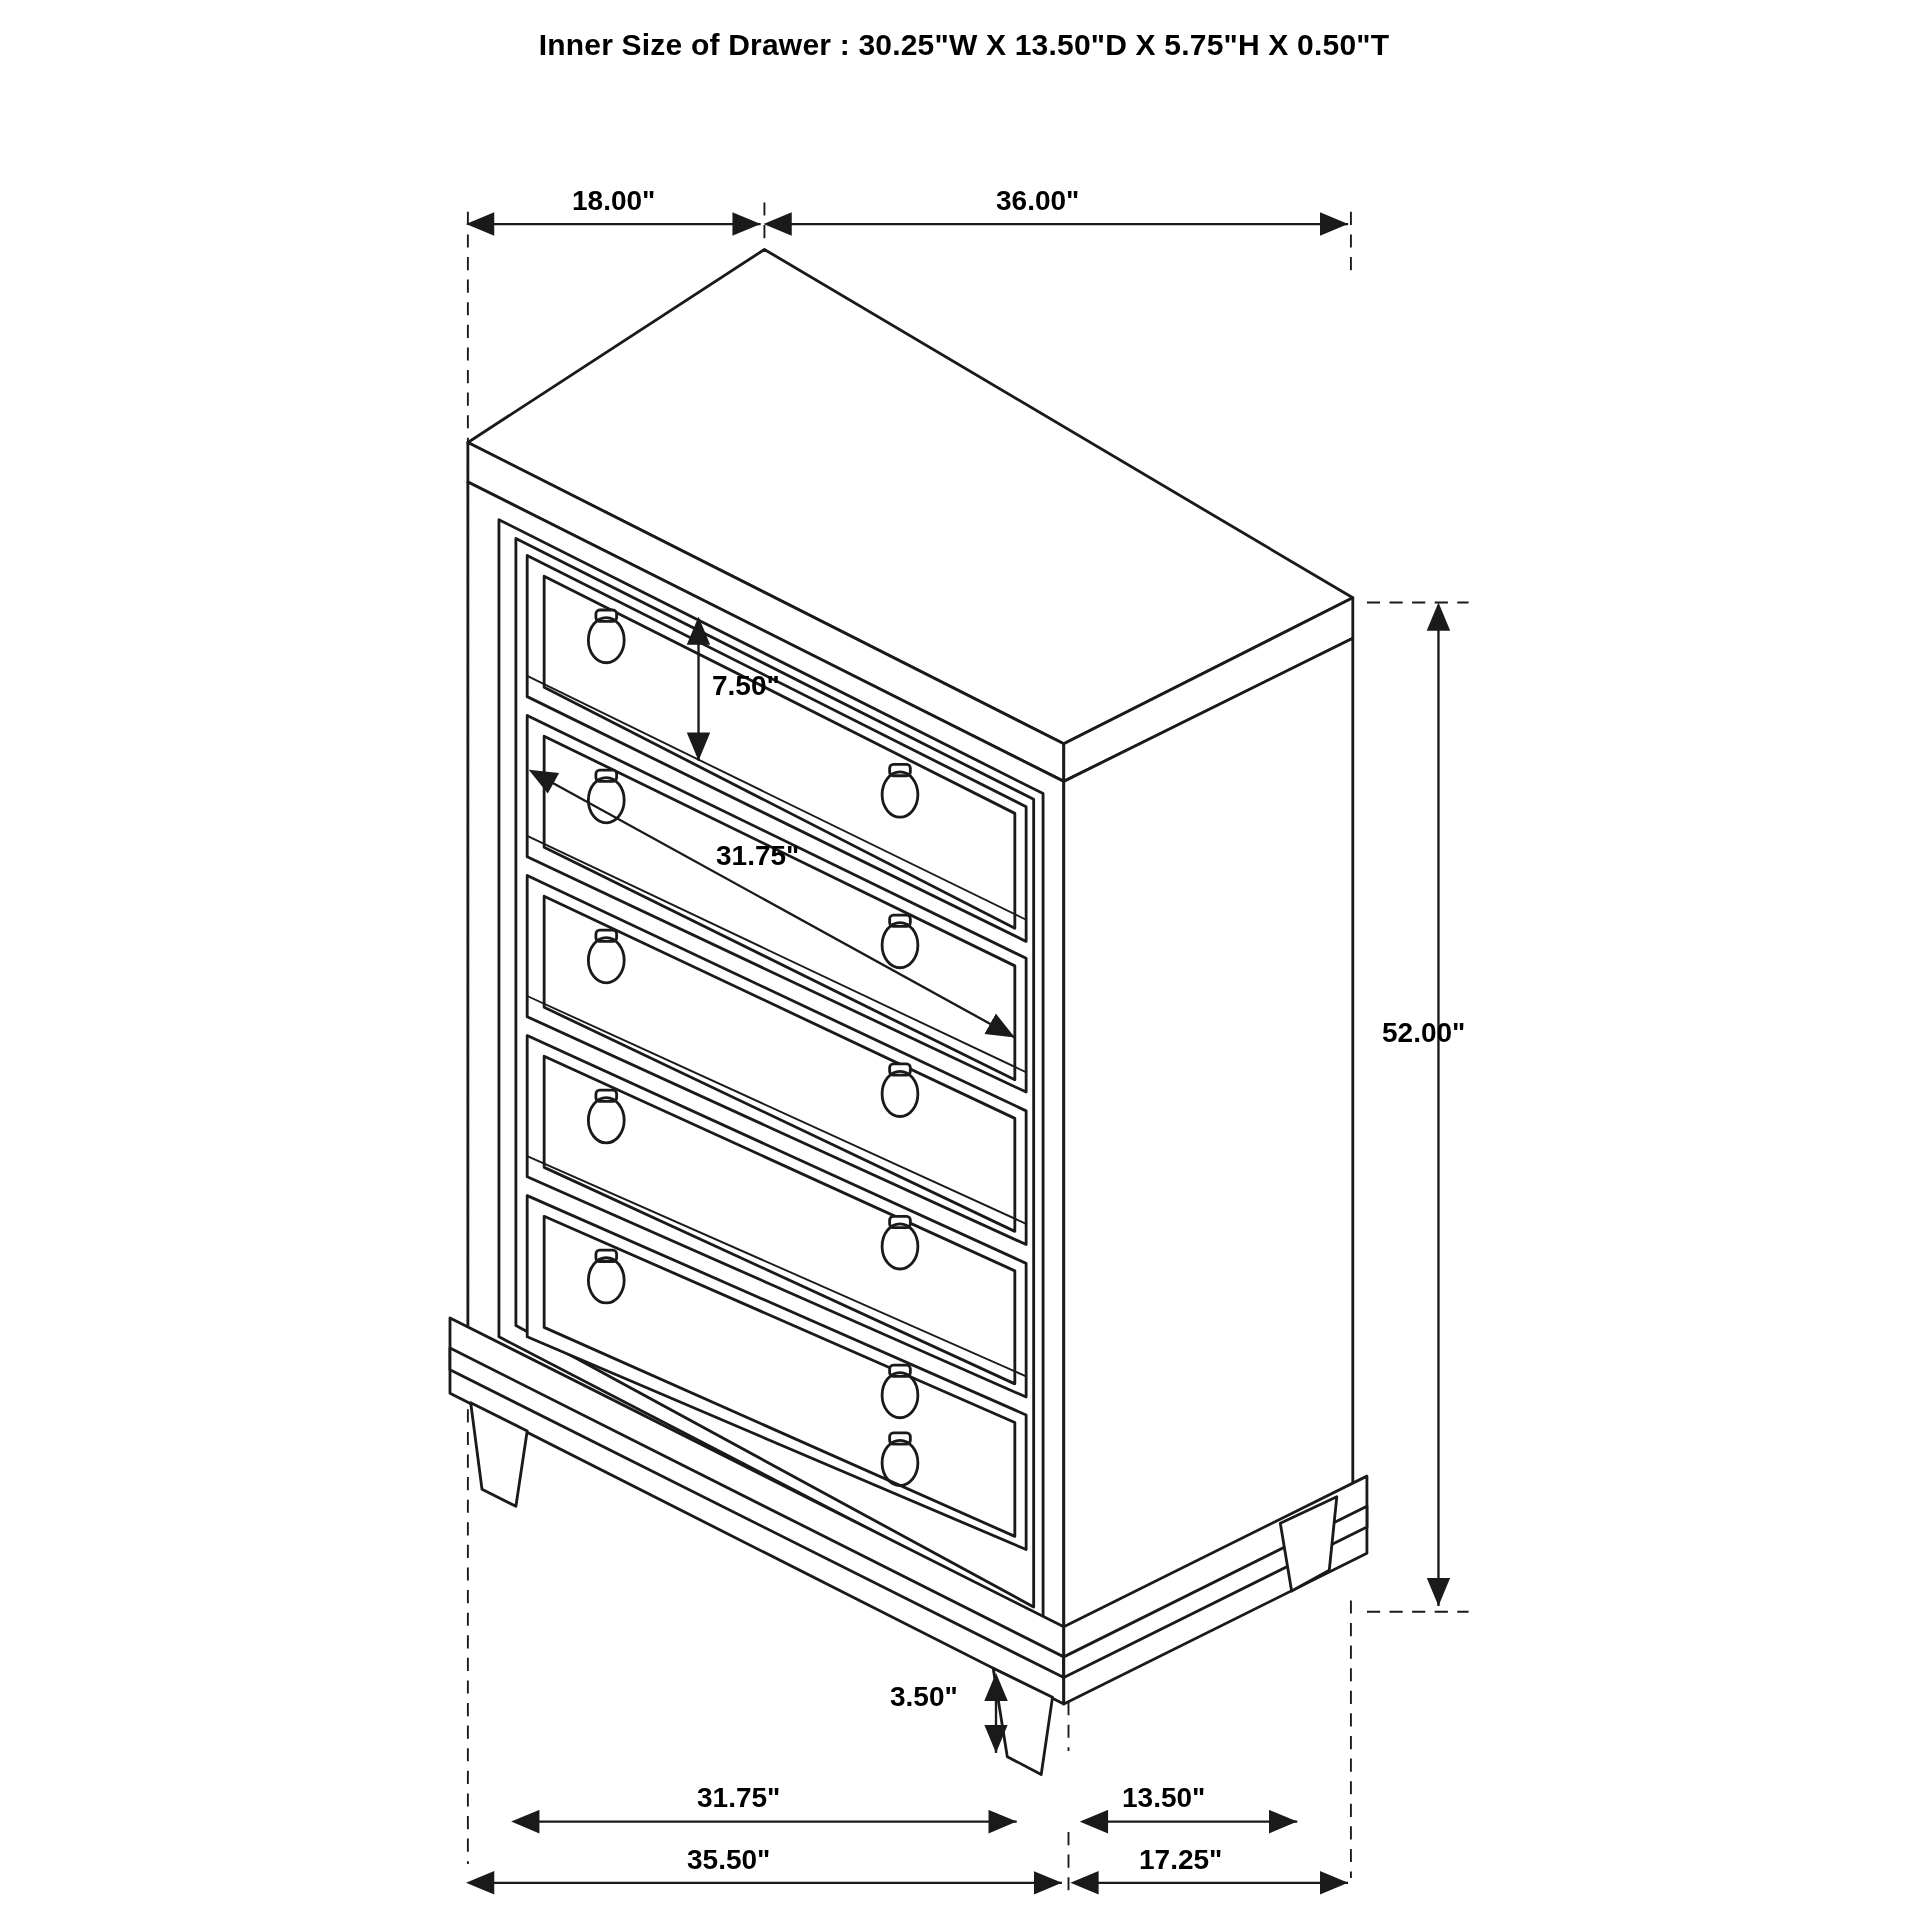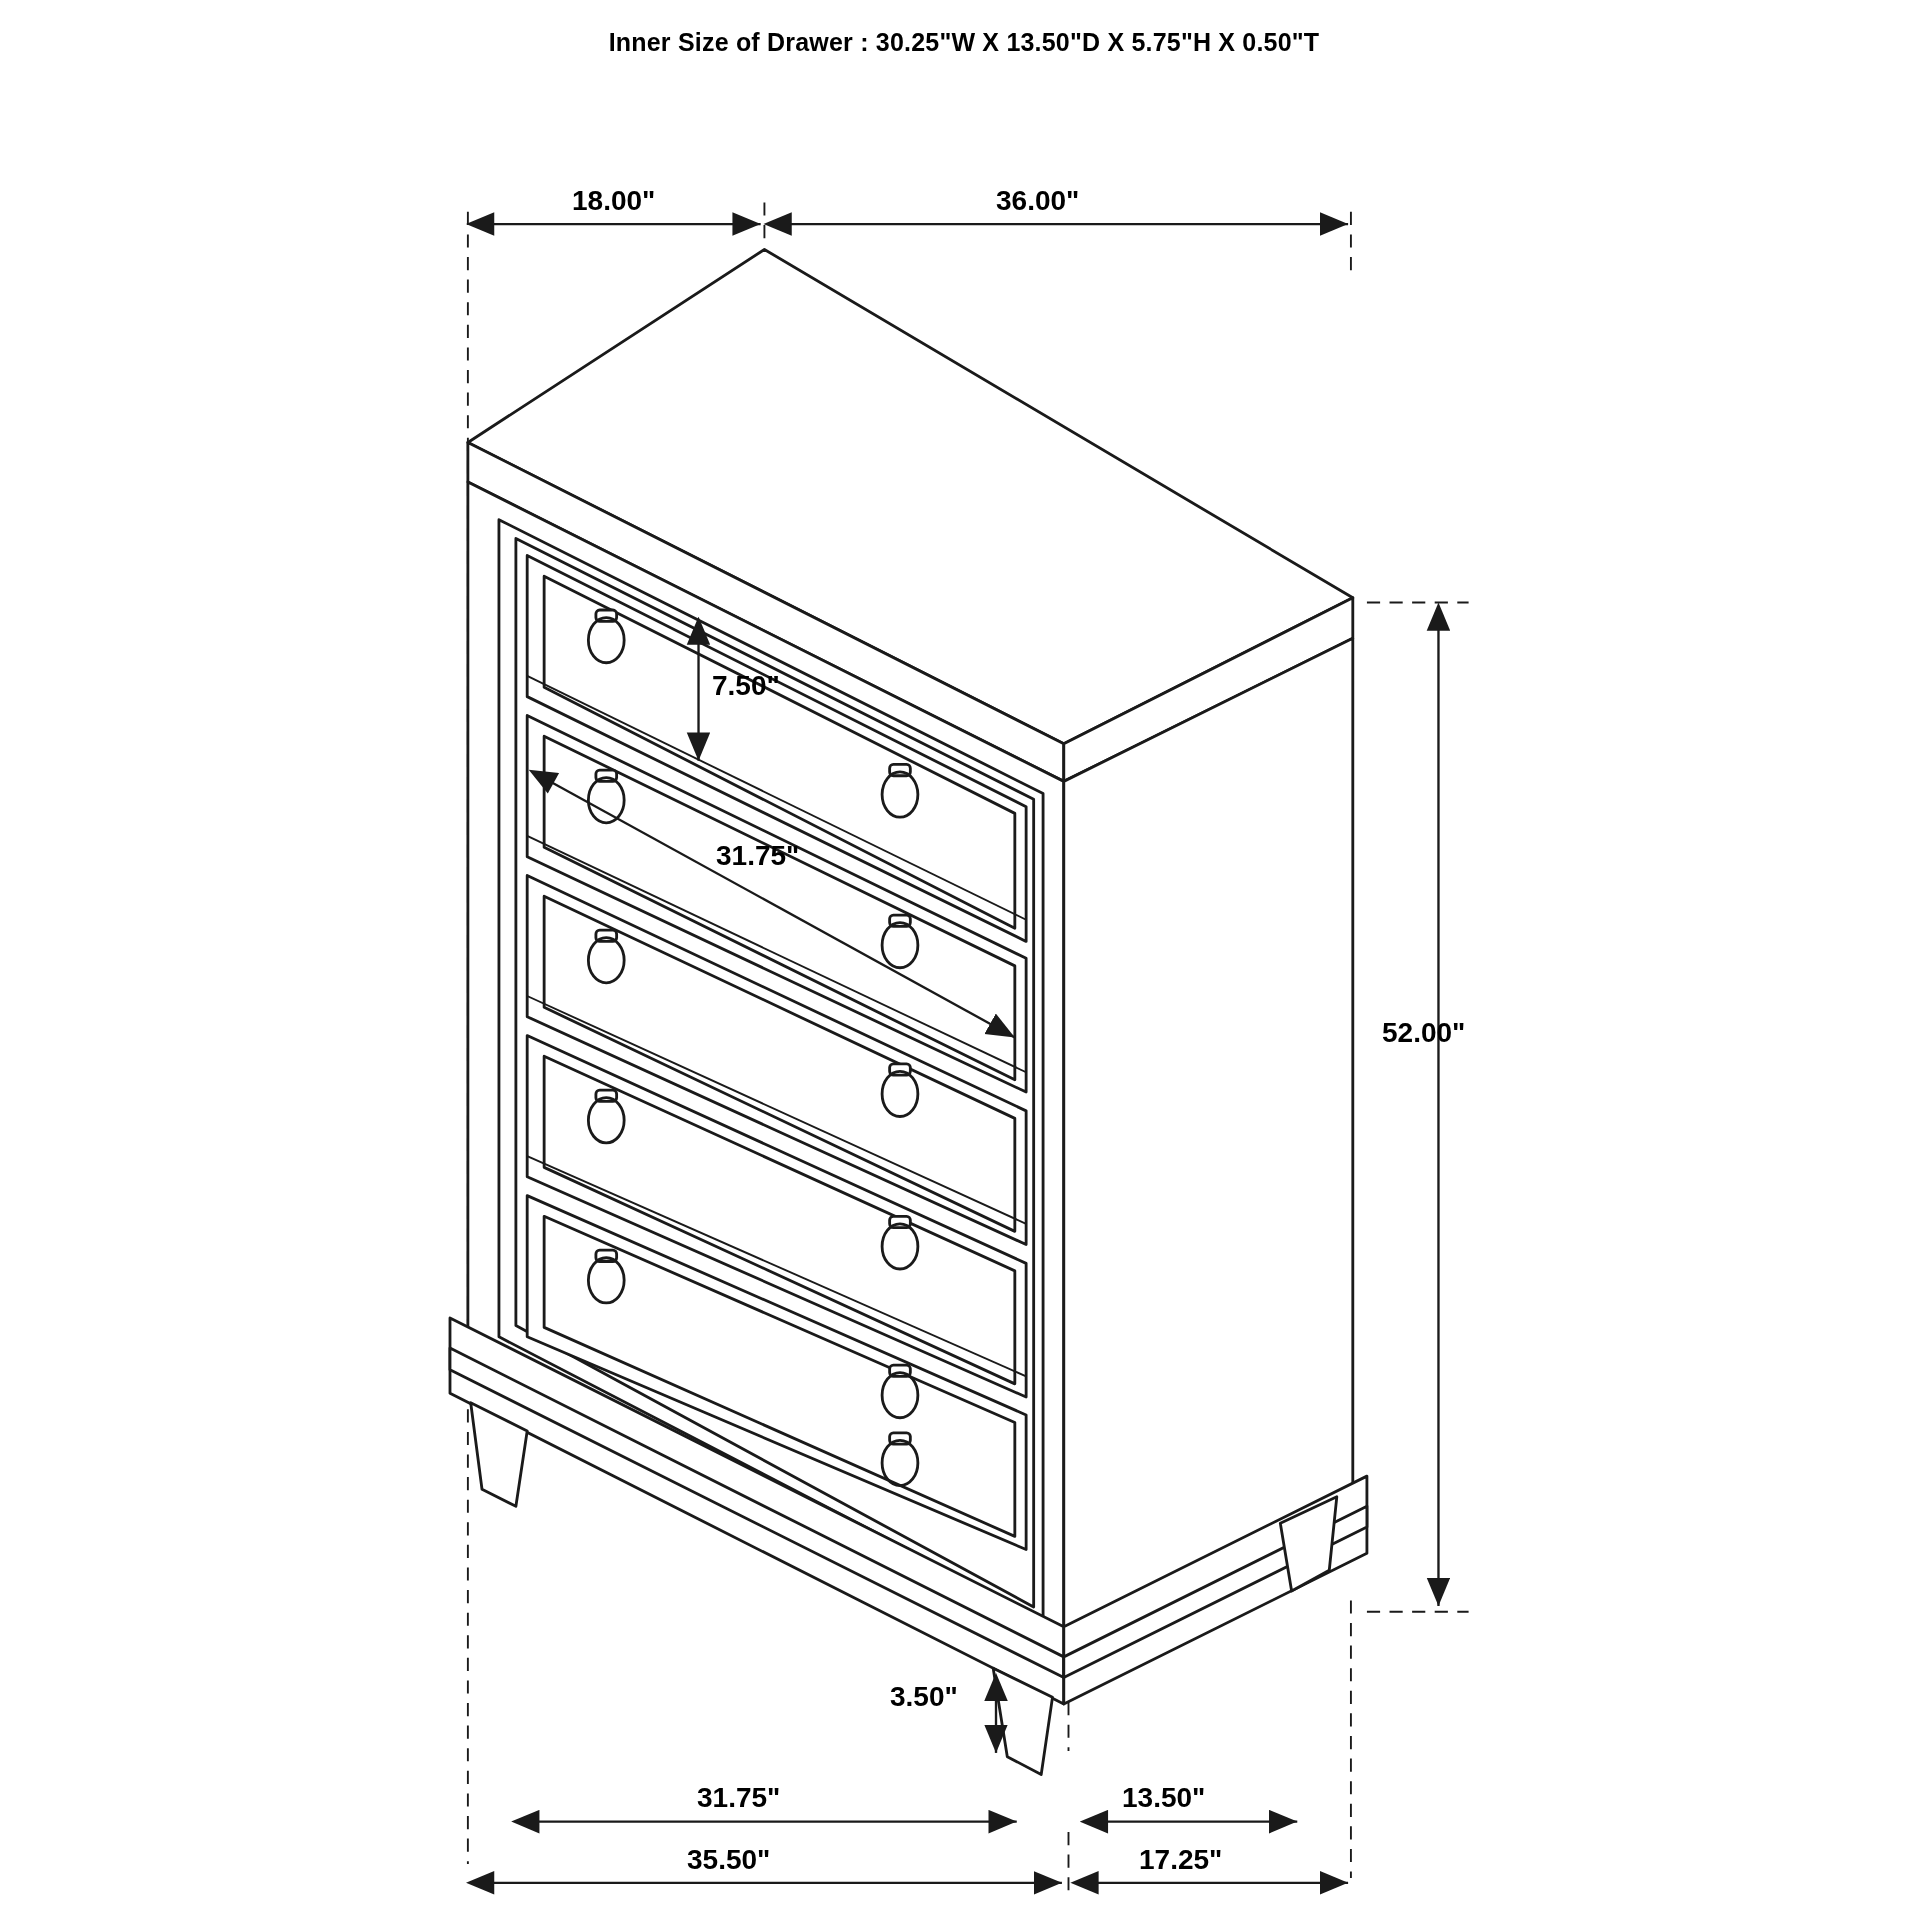--- a/index.html
+++ b/index.html
@@ -18,21 +18,21 @@
     position: relative;
     width: 1928px;
     height: 1928px;
   }
   #title {
     position: absolute;
     top: 28px;
     left: 0;
     width: 1928px;
     text-align: center;
-    font-size: 25px;
+    font-size: 30px;
     font-weight: bold;
     letter-spacing: 0.2px;
   }
   svg.drawing {
     position: absolute;
     top: 0;
     left: 0;
     width: 1928px;
     height: 1928px;
   }

